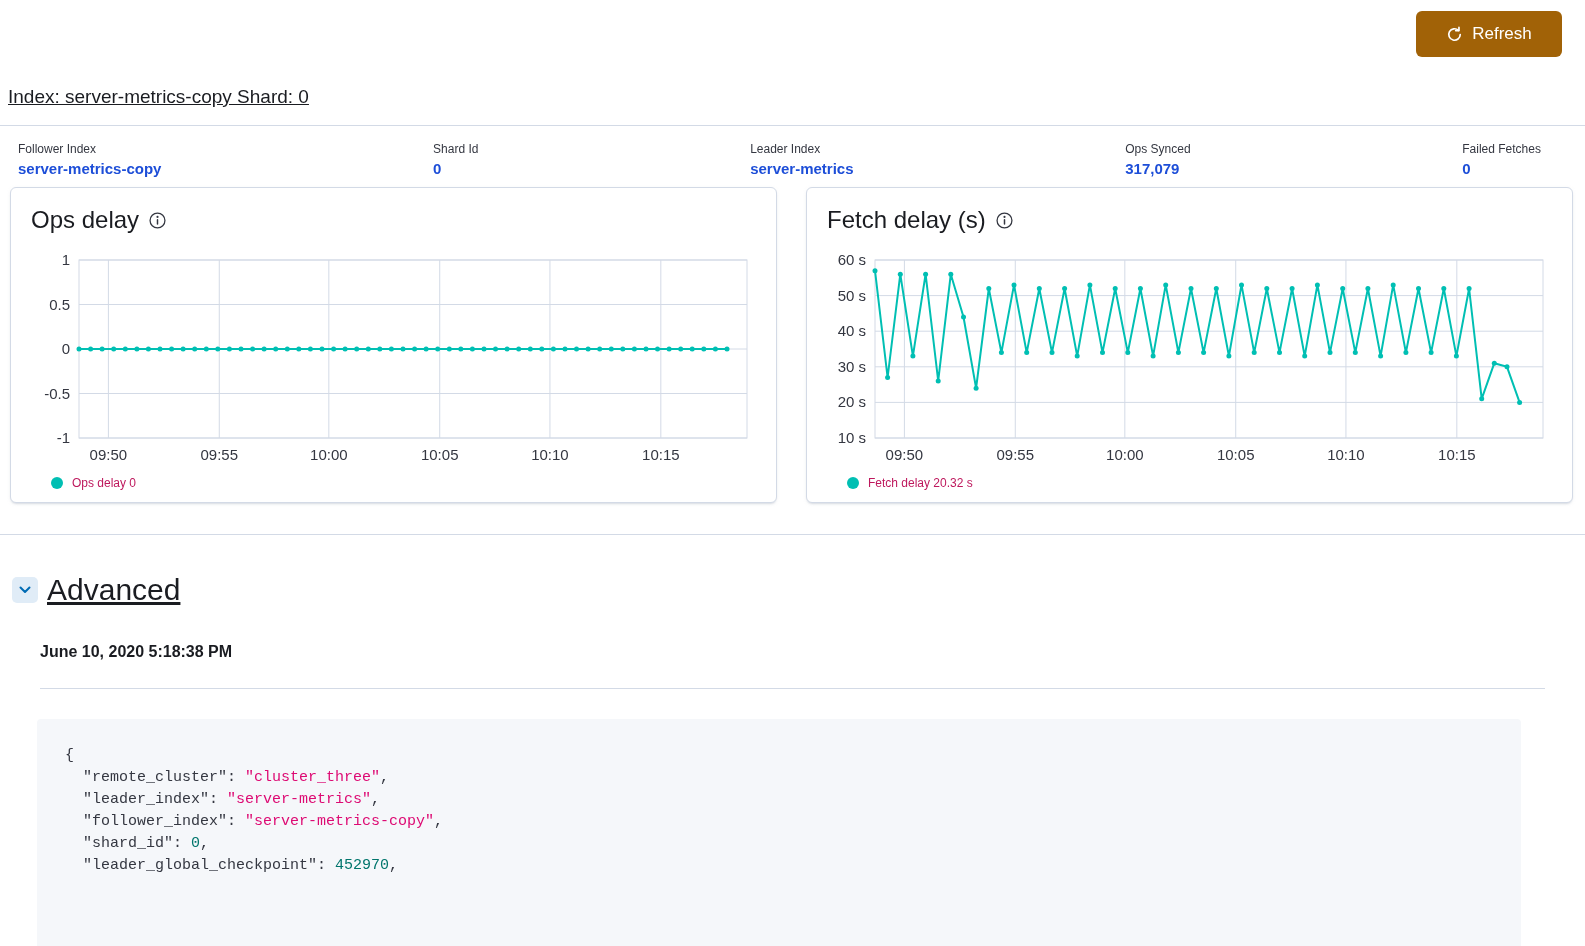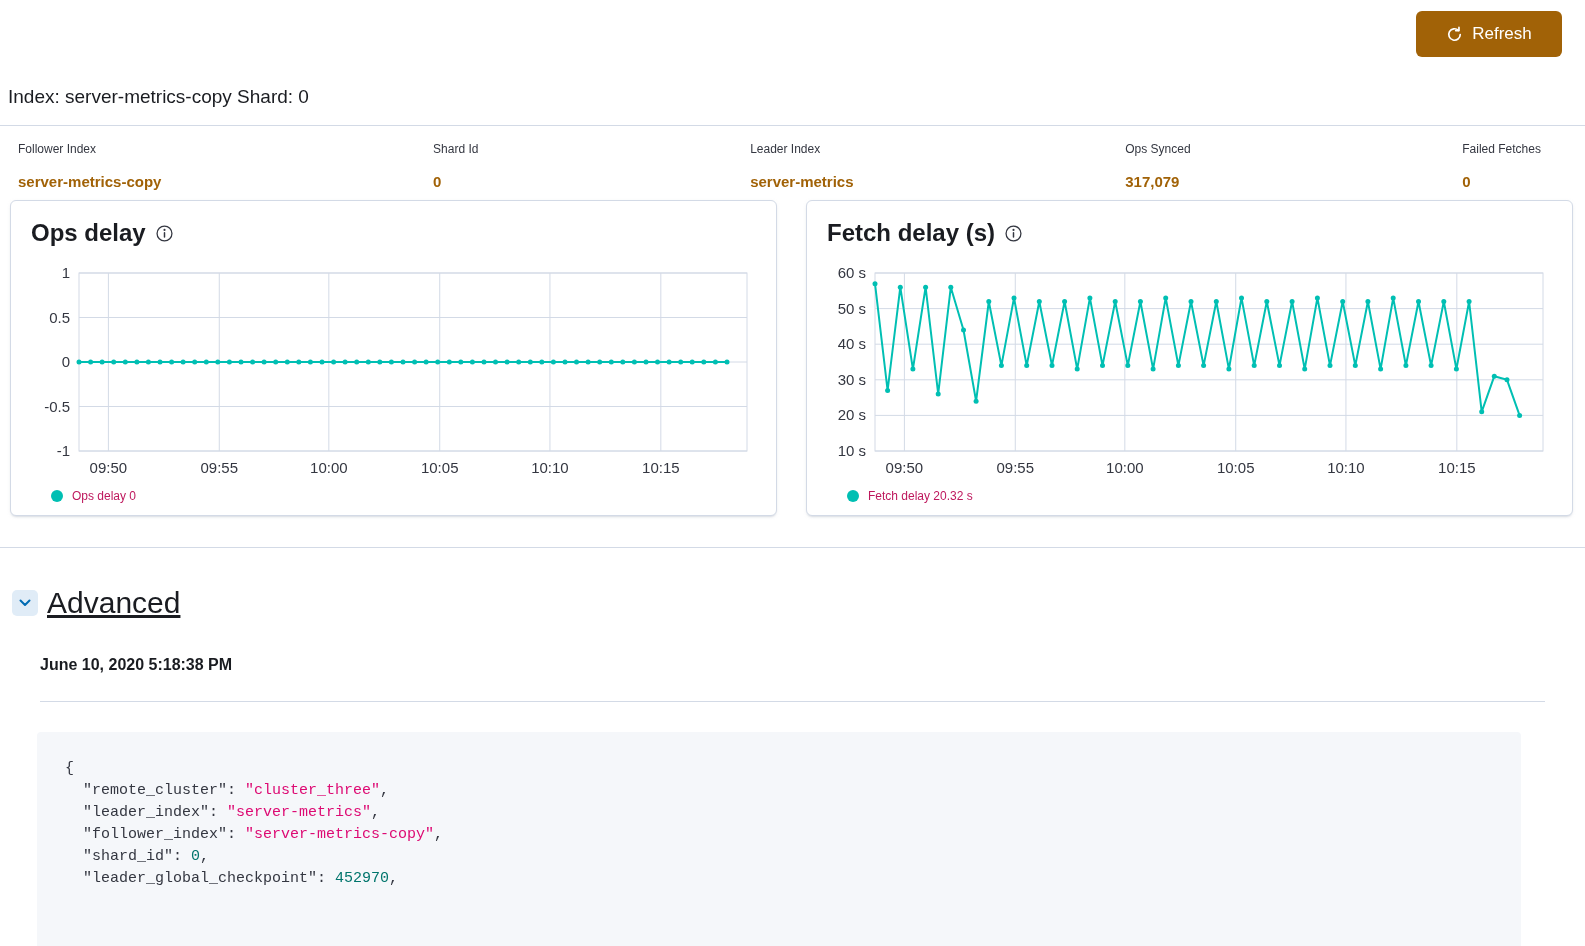--- a/index.html
+++ b/index.html
@@ -23,35 +23,35 @@
   }
   .time-text { flex: 1; padding-left: 16px; font-size: 16px; color: #343741; cursor: pointer; }
   .show-dates { border: none; background: none; color: #006BB4; font-size: 16px; padding: 0 14px 0 0; cursor: pointer; }
   .refresh-btn {
     display: flex; align-items: center; justify-content: center; gap: 9px;
     width: 146px; height: 46px; border: none; border-radius: 6px;
     background: #a16207; color: #fff; font-size: 17px; cursor: pointer;
     font-family: inherit;
   }
   
-  .page-title { margin: 29px 0 0 8px; font-size: 19px; font-weight: 400; color: #1a1c21; }
+  .page-title { margin: 29px 0 0 8px; font-size: 19px; font-weight: 400; color: #1a1c21; text-decoration: underline; }
   hr.full { border: none; border-top: 1px solid #d3dae6; margin: 17px 0 0 0; }
   
   .summary { display: flex; justify-content: space-between; padding: 16px 44px 0 18px; }
   .summary-col .lbl { font-size: 12px; color: #343741; }
-  .summary-col .val { font-size: 15px; font-weight: 700; color: #a16207; margin-top: 17px; }
+  .summary-col .val { font-size: 15px; font-weight: 700; color: #1d4ed8; margin-top: 4px; }
   
   .panels { display: flex; gap: 29px; padding: 0 12px 0 10px; margin-top: 10px; }
   .panel {
     flex: 1; border: 1px solid #d3dae6; border-radius: 6px; background: #fff;
     padding: 16px 16px 12px 16px;
     box-shadow: 0 2px 2px -1px rgba(152,162,179,.3), 0 1px 5px -2px rgba(152,162,179,.3);
   }
   .panel-title-row { display: flex; align-items: center; gap: 10px; margin: 2px 0 14px 4px; }
-  .panel-title-row h2 { margin: 0; font-size: 24px; font-weight: 700; color: #1a1c21; }
+  .panel-title-row h2 { margin: 0; font-size: 24px; font-weight: 400; color: #1a1c21; }
   .info-icon { display: inline-flex; cursor: pointer; }
   .chart-svg { display: block; cursor: crosshair; }
   .legend { display: flex; align-items: center; gap: 9px; margin: 8px 0 0 24px; cursor: pointer; }
   .legend-dot { width: 12px; height: 12px; border-radius: 50%; background: #00BFB3; }
   .legend-label { font-size: 12px; color: #be185d; }
   
   .advanced-header { display: flex; align-items: center; gap: 9px; margin: 38px 0 0 12px; cursor: pointer; }
   .accordion-icon {
     width: 26px; height: 26px; border-radius: 5px; background: #e0ecf7;
     display: inline-flex; align-items: center; justify-content: center;

